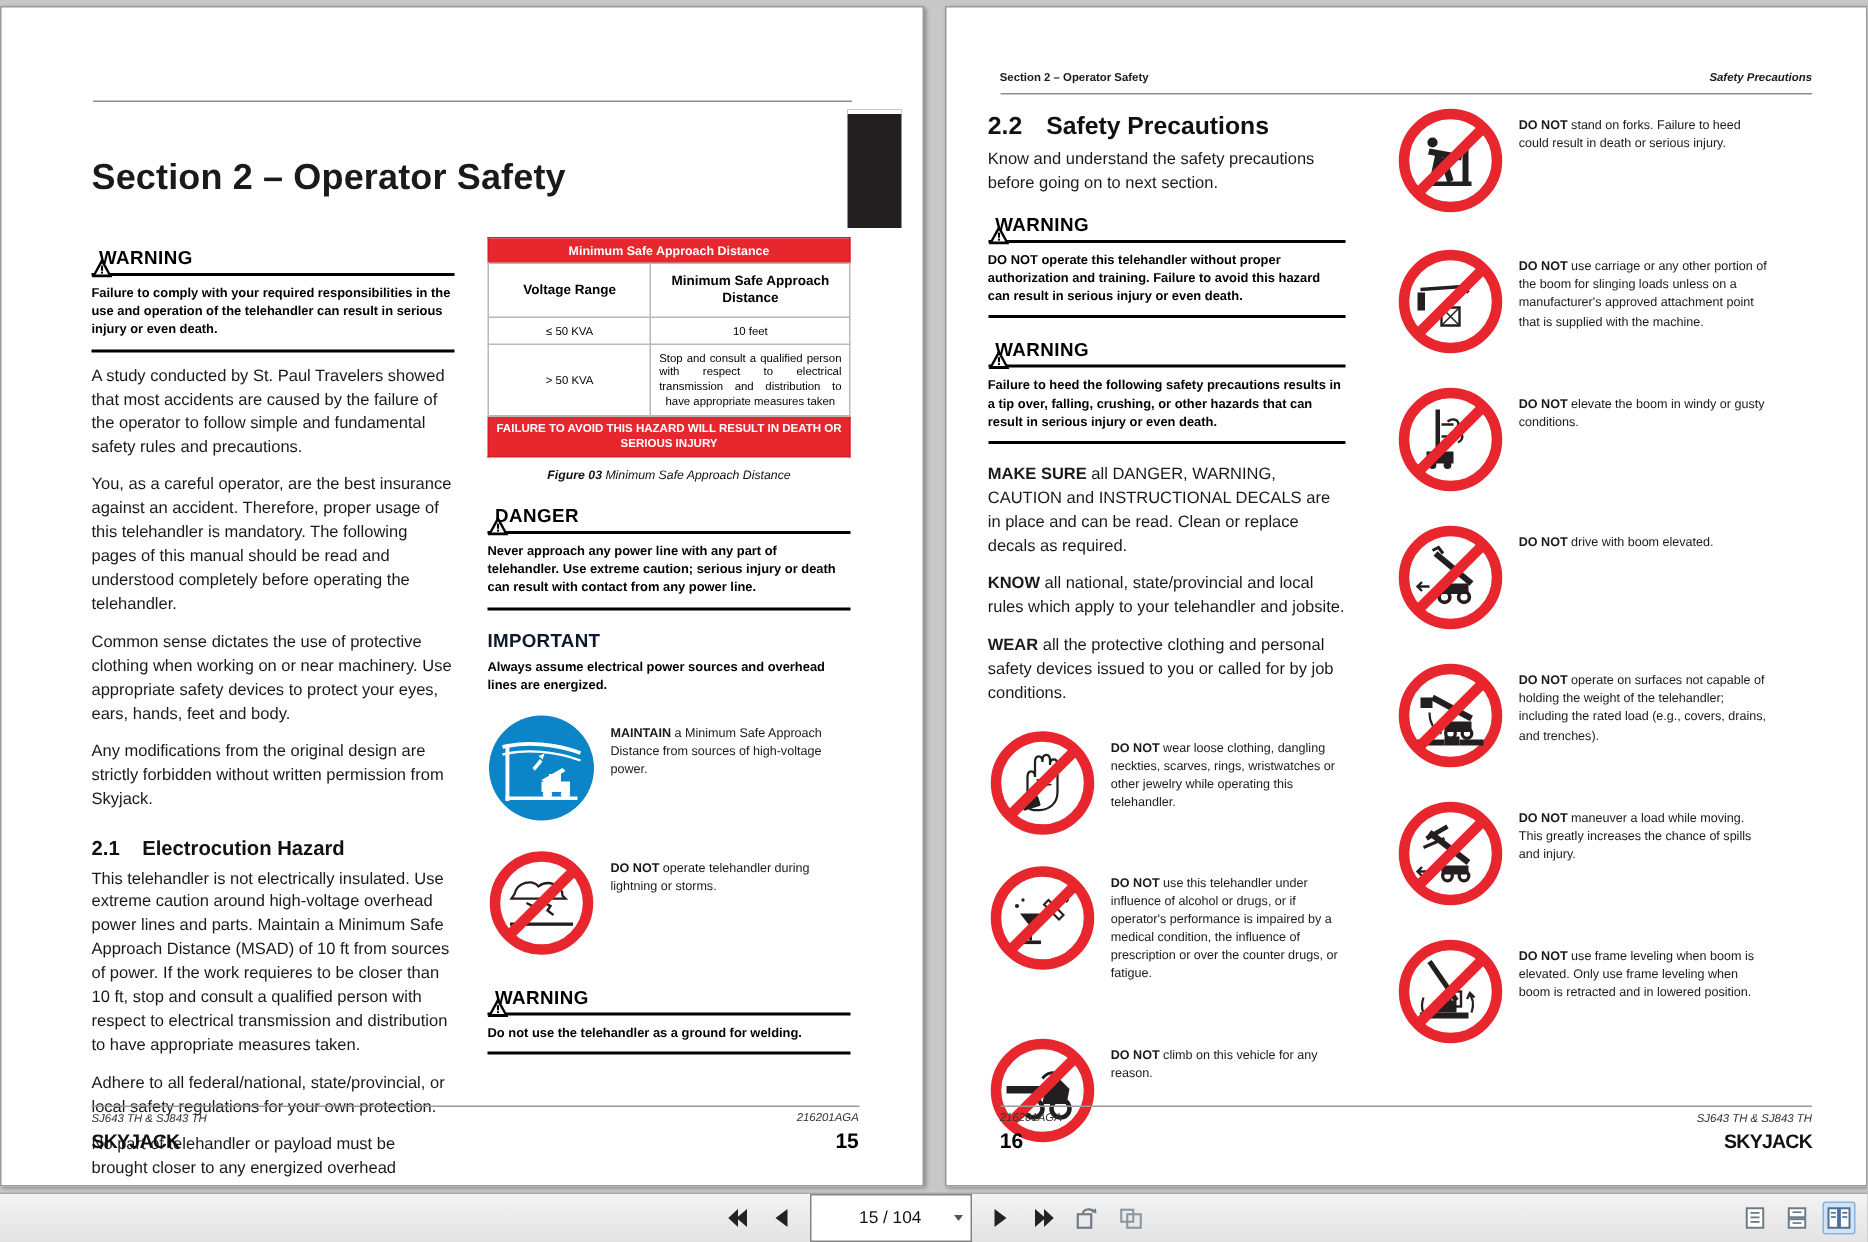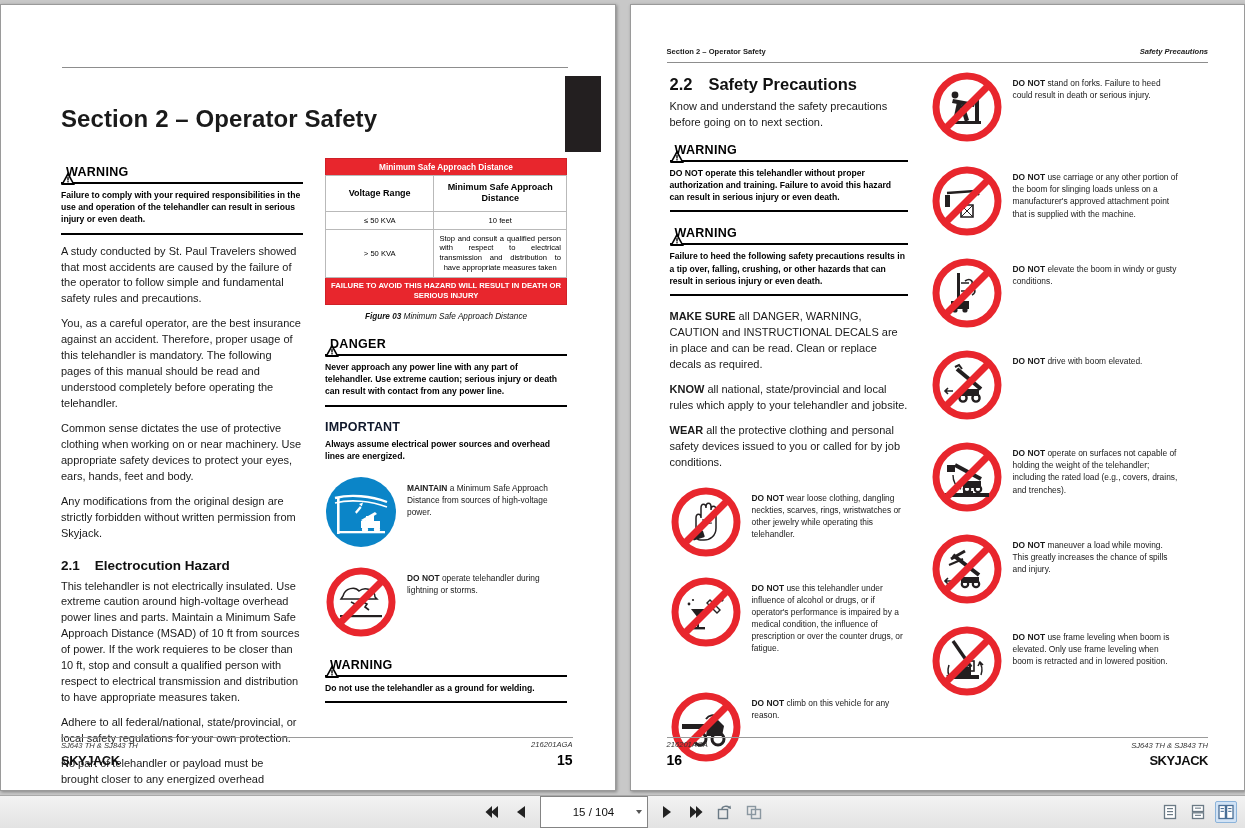--- a/index.html
+++ b/index.html
@@ -327,21 +327,21 @@
     </div>
 
     <div class="page">
       <div class="page-inner">
         <div class="r-head">
           <span class="lft">Section 2 – Operator Safety</span>
           <span class="rgt">Safety Precautions</span>
         </div>
         <div class="r-rule"></div>
 
-        <div style="position:absolute;left:39px;top:70px;width:238px">
+        <div style="position:absolute;left:28px;top:70px;width:238px">
           <div class="sec-head">
             <span>2.2</span>
             <span>Safety Precautions</span>
           </div>
           <div class="body-p" style="margin-top:0">Know and understand the safety precautions before going on to next section.</div>
 
           <div style="margin-top:12px">
             <div class="safety-head">
               <span class="tri">
                 <svg width="14" height="13" viewBox="0 0 14 13">

